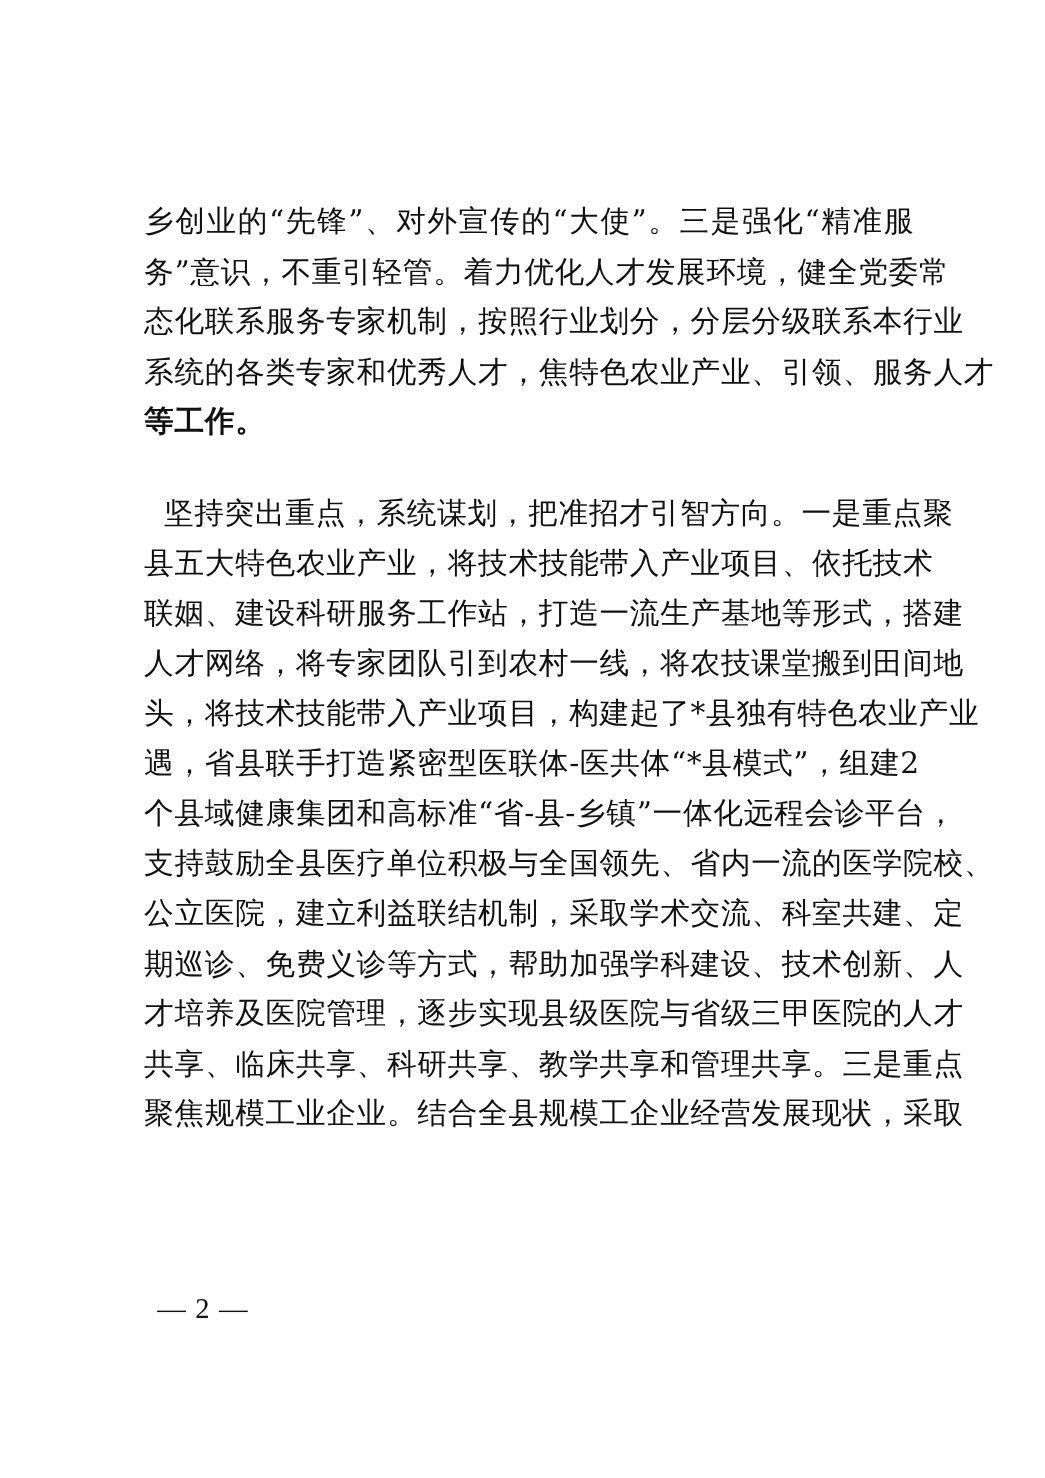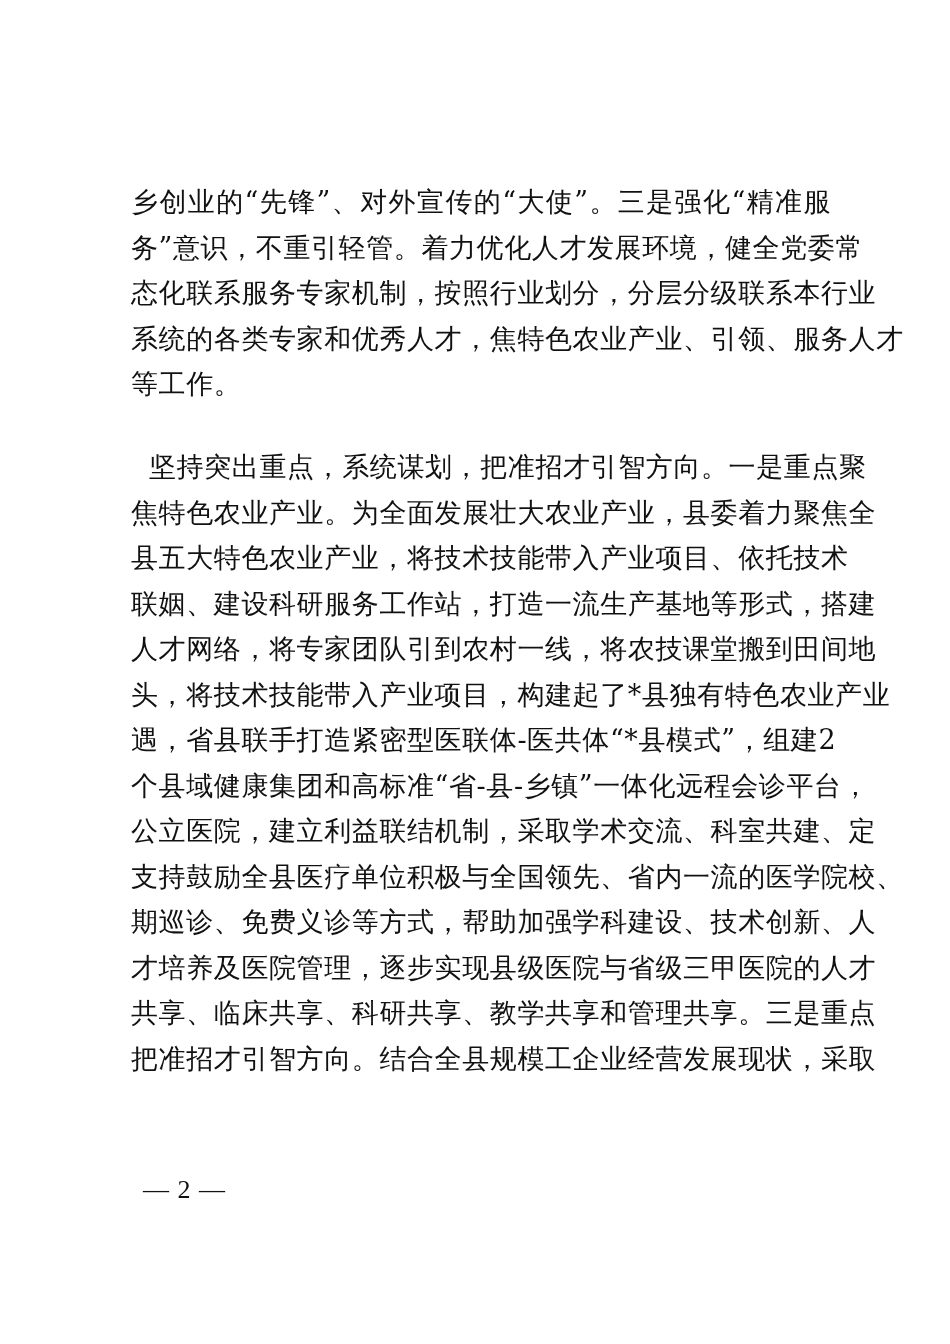--- a/index.html
+++ b/index.html
@@ -12,21 +12,21 @@
       font-family: "DejaVu Serif", "Liberation Serif", serif;
       font-size: 27px;
       line-height: 45.5px;
       color: #111;
       text-align: justify;
       text-align-last: left;
       letter-spacing: 0.6px;
       word-break: break-all;
     }
     .para .line { display: block; white-space: nowrap; text-align-last: justify; text-align: justify; }
-    .para .line.last { text-align-last: left; }
+    .para .line.last { text-align-last: left; font-weight: bold; }
     .p1 { top: 179px; }
     .p2 { top: 444px; }
     .p2 .line.first { padding-left: 18px; }
     .page-num {
       position: absolute;
       left: 143px;
       top: 1175px;
       font-family: "Liberation Serif", "DejaVu Serif", serif;
       font-size: 26px;
       color: #111;
@@ -41,30 +41,29 @@
   <div class="para p1">
     <span class="line">乡创业的“先锋”、对外宣传的“大使”。三是强化“精准服</span>
     <span class="line">务”意识，不重引轻管。着力优化人才发展环境，健全党委常</span>
     <span class="line">态化联系服务专家机制，按照行业划分，分层分级联系本行业</span>
     <span class="line">系统的各类专家和优秀人才，焦特色农业产业、引领、服务人才</span>
     <span class="line last">等工作。</span>
   </div>
 
   <div class="para p2">
     <span class="line first">坚持突出重点，系统谋划，把准招才引智方向。一是重点聚</span>
-    <span class="line">焦特色农业产业。为全面发展壮大农业产业，县委着力聚焦全</span>
     <span class="line">县五大特色农业产业，将技术技能带入产业项目、依托技术</span>
     <span class="line">联姻、建设科研服务工作站，打造一流生产基地等形式，搭建</span>
     <span class="line">人才网络，将专家团队引到农村一线，将农技课堂搬到田间地</span>
     <span class="line">头，将技术技能带入产业项目，构建起了*县独有特色农业产业</span>
     <span class="line">遇，省县联手打造紧密型医联体-医共体“*县模式”，组建2</span>
     <span class="line">个县域健康集团和高标准“省-县-乡镇”一体化远程会诊平台，</span>
+    <span class="line">支持鼓励全县医疗单位积极与全国领先、省内一流的医学院校、</span>
     <span class="line">公立医院，建立利益联结机制，采取学术交流、科室共建、定</span>
-    <span class="line">支持鼓励全县医疗单位积极与全国领先、省内一流的医学院校、</span>
     <span class="line">期巡诊、免费义诊等方式，帮助加强学科建设、技术创新、人</span>
     <span class="line">才培养及医院管理，逐步实现县级医院与省级三甲医院的人才</span>
     <span class="line">共享、临床共享、科研共享、教学共享和管理共享。三是重点</span>
-    <span class="line">把准招才引智方向。结合全县规模工企业经营发展现状，采取</span>
+    <span class="line">聚焦规模工业企业。结合全县规模工企业经营发展现状，采取</span>
   </div>
 
   <div class="page-num">— 2 —</div>
 
 </div>
 
 </body></html>

